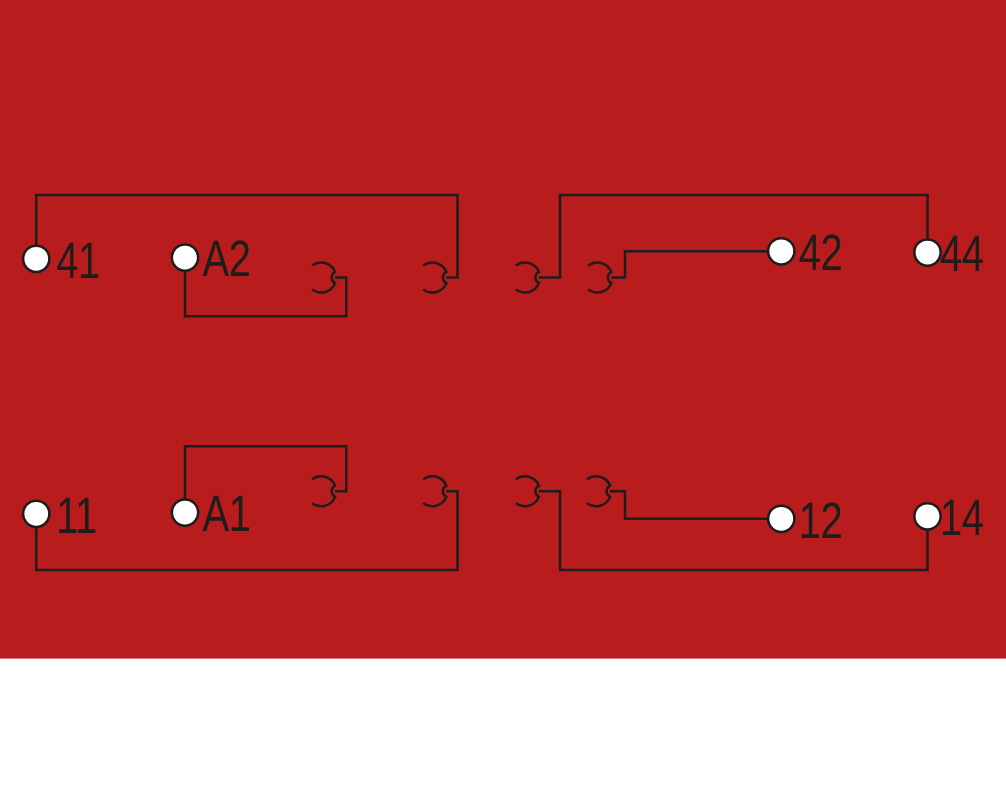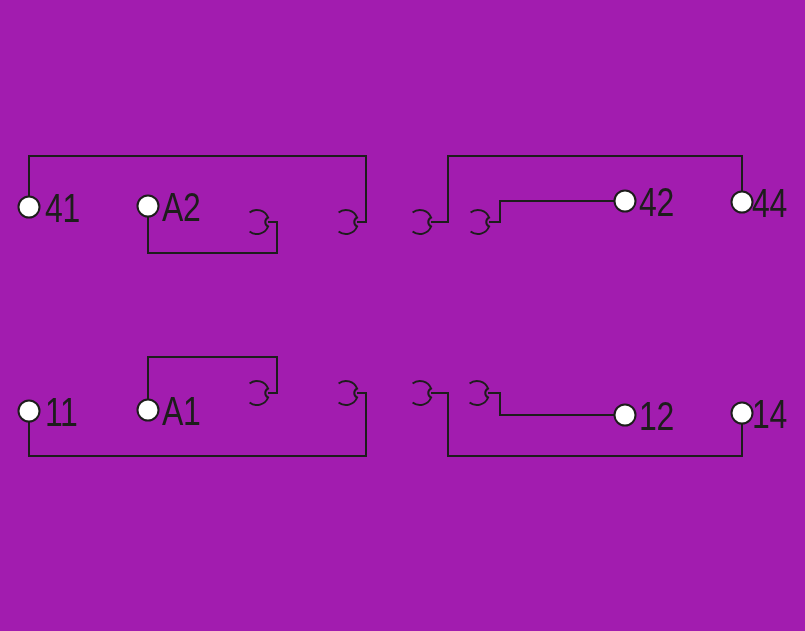--- a/index.html
+++ b/index.html
@@ -3,22 +3,22 @@
 <meta charset="utf-8">
 <style>
   html, body {
     margin: 0;
     padding: 0;
     background: #ffffff;
   }
   .page {
     position: relative;
     width: 805px;
-    height: 631px;
-    background: #a21caf;
+    height: 527px;
+    background: #b91c1c;
     overflow: hidden;
     text-decoration: underline;
   }
   svg.diagram {
     display: block;
     width: 805px;
     height: 631px;
   }
   .wire {
     fill: none;

